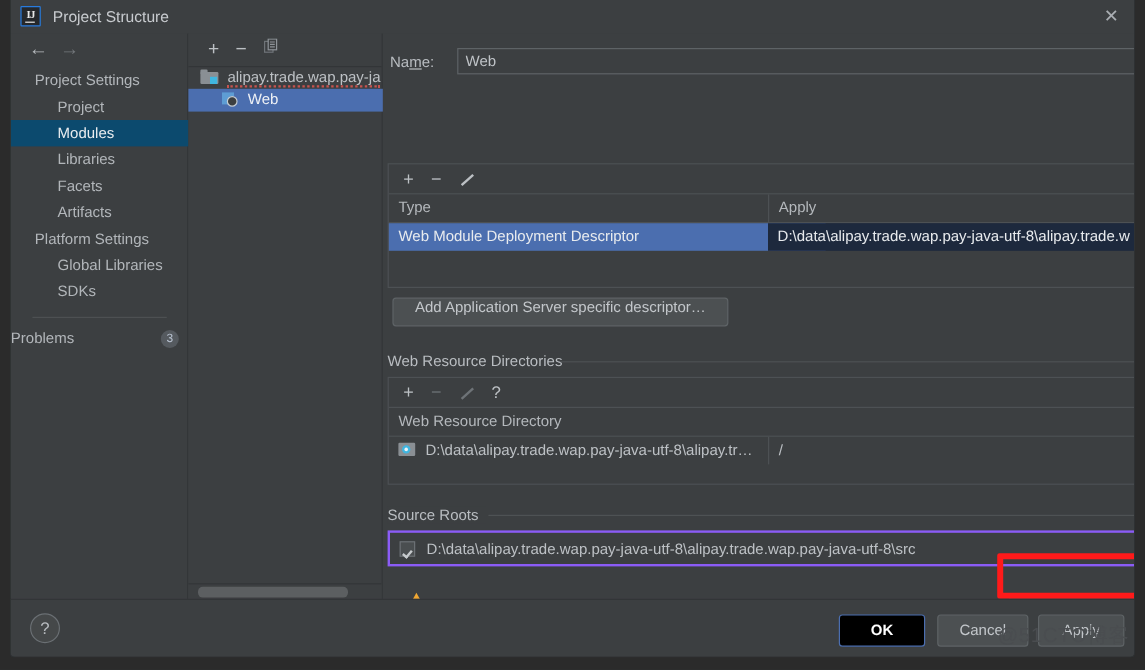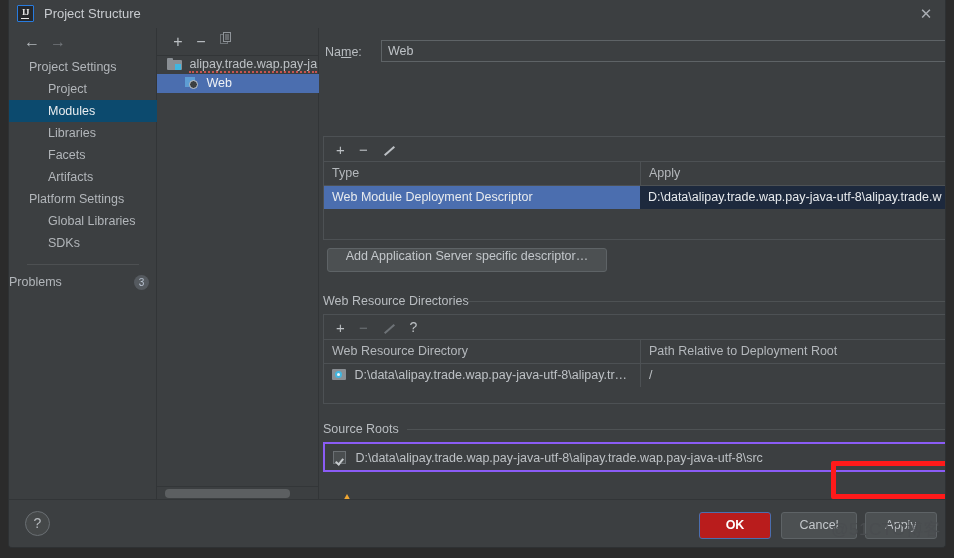--- a/index.html
+++ b/index.html
@@ -527,21 +527,21 @@
     border-radius: 3px;
     font-family: "Liberation Sans", sans-serif;
     font-size: 12.5px;
     text-align: center;
     line-height: 25px;
     cursor: pointer;
     box-sizing: border-box;
   }
   .btn-ok {
     left: 690px; width: 72px;
-    background: #b91c1c;
+    background: #000000;
     border: 1px solid #4b6eaf;
     color: #ffffff;
     font-weight: bold;
   }
   .btn-cancel {
     left: 772px; width: 76px;
     background: #4c5052;
     border: 1px solid #5e6366;
     color: #c3c7cb;
   }
@@ -671,21 +671,20 @@
       <div class="tblbox" style="left:4px; top:286px; width:624px; height:90px;">
         <div class="tbl-toolbar">
           <div class="tbl-btn" style="left:6px;">+</div>
           <div class="tbl-btn dim" style="left:29px;">−</div>
           <div class="tbl-btn dim" style="left:54px;"><span class="pencil"><i></i></span></div>
           <div class="tbl-btn" style="left:79px; font-size:14px;">?</div>
         </div>
 
         <div class="tbl-head" style="top:25px; width:622px;">
           <div class="th" style="left:0; width:316px;">Web Resource Directory</div>
-          <div class="th div" style="left:316px; width:306px;">Path Relative to Deployment Root</div>
         </div>
 
         <div class="tbl-row" style="top:49px; width:622px;">
           <div class="td" style="left:0; width:316px; color:#bdc1c5;">
             <span style="display:inline-block;width:14px;height:11px;vertical-align:-1px;margin-right:5px;position:relative;">
               <span style="position:absolute;left:0;top:0;width:14px;height:11px;background:#8a8f94;border-radius:1px;"></span>
               <span style="position:absolute;left:3px;top:2px;width:7px;height:7px;background:#40b6e0;border-radius:50%;"></span>
               <span style="position:absolute;left:5px;top:4px;width:3px;height:3px;background:#eef3f6;border-radius:50%;"></span>
             </span>
             <span>D:\data\alipay.trade.wap.pay-java-utf-8\alipay.tr…</span>

